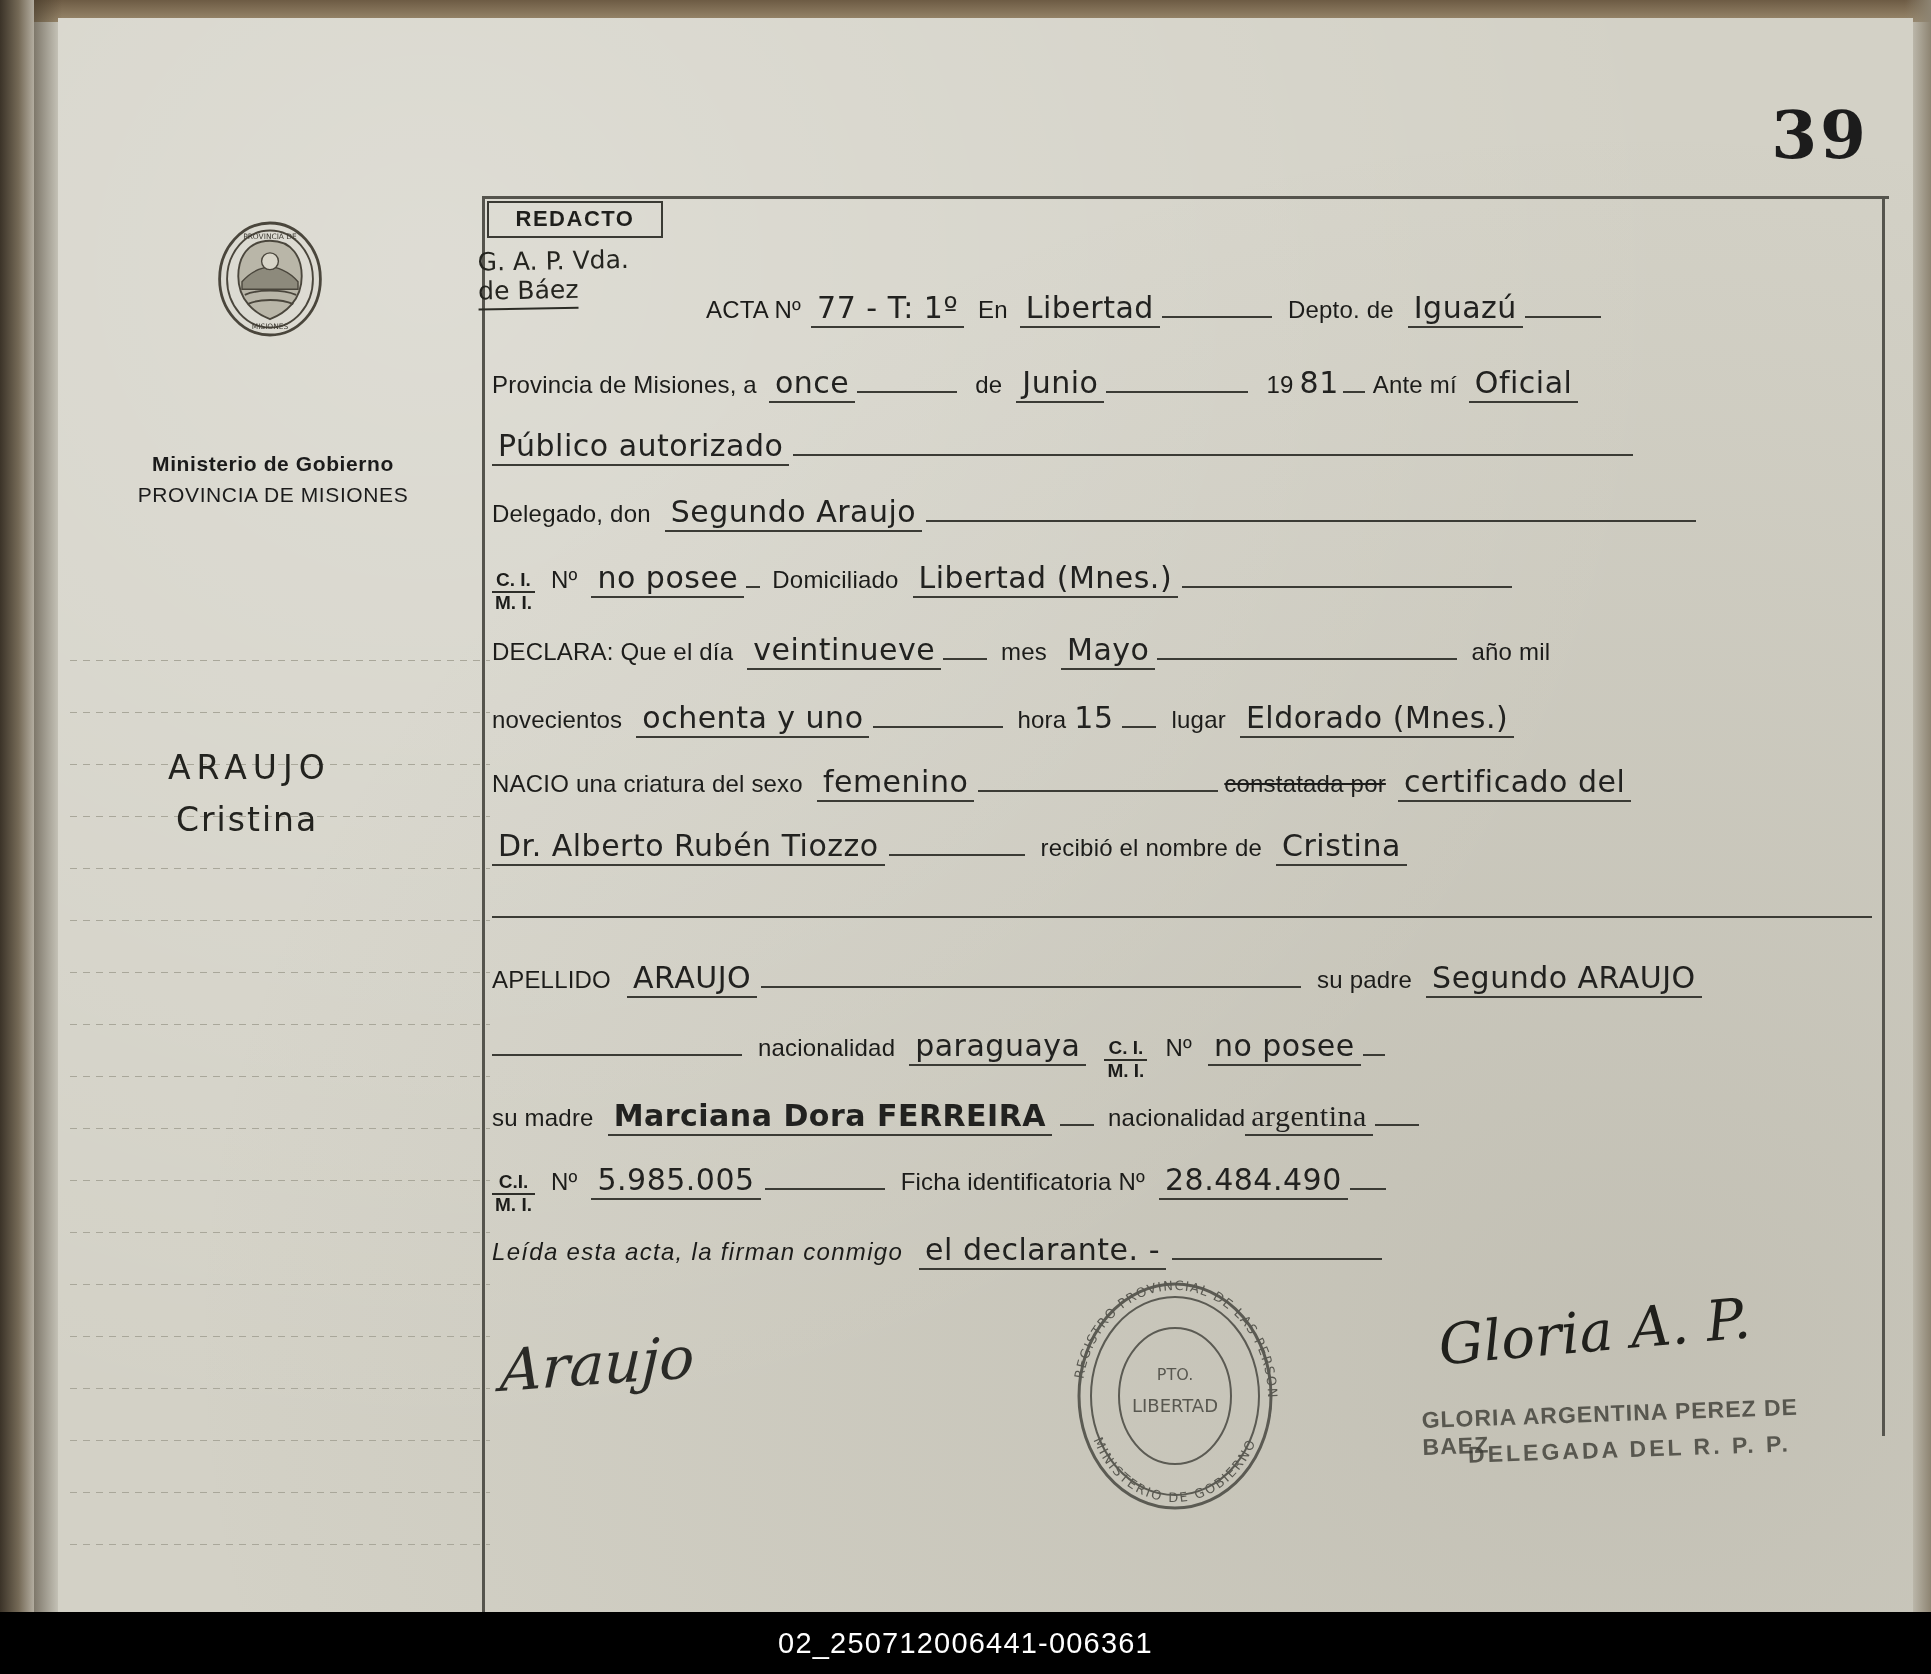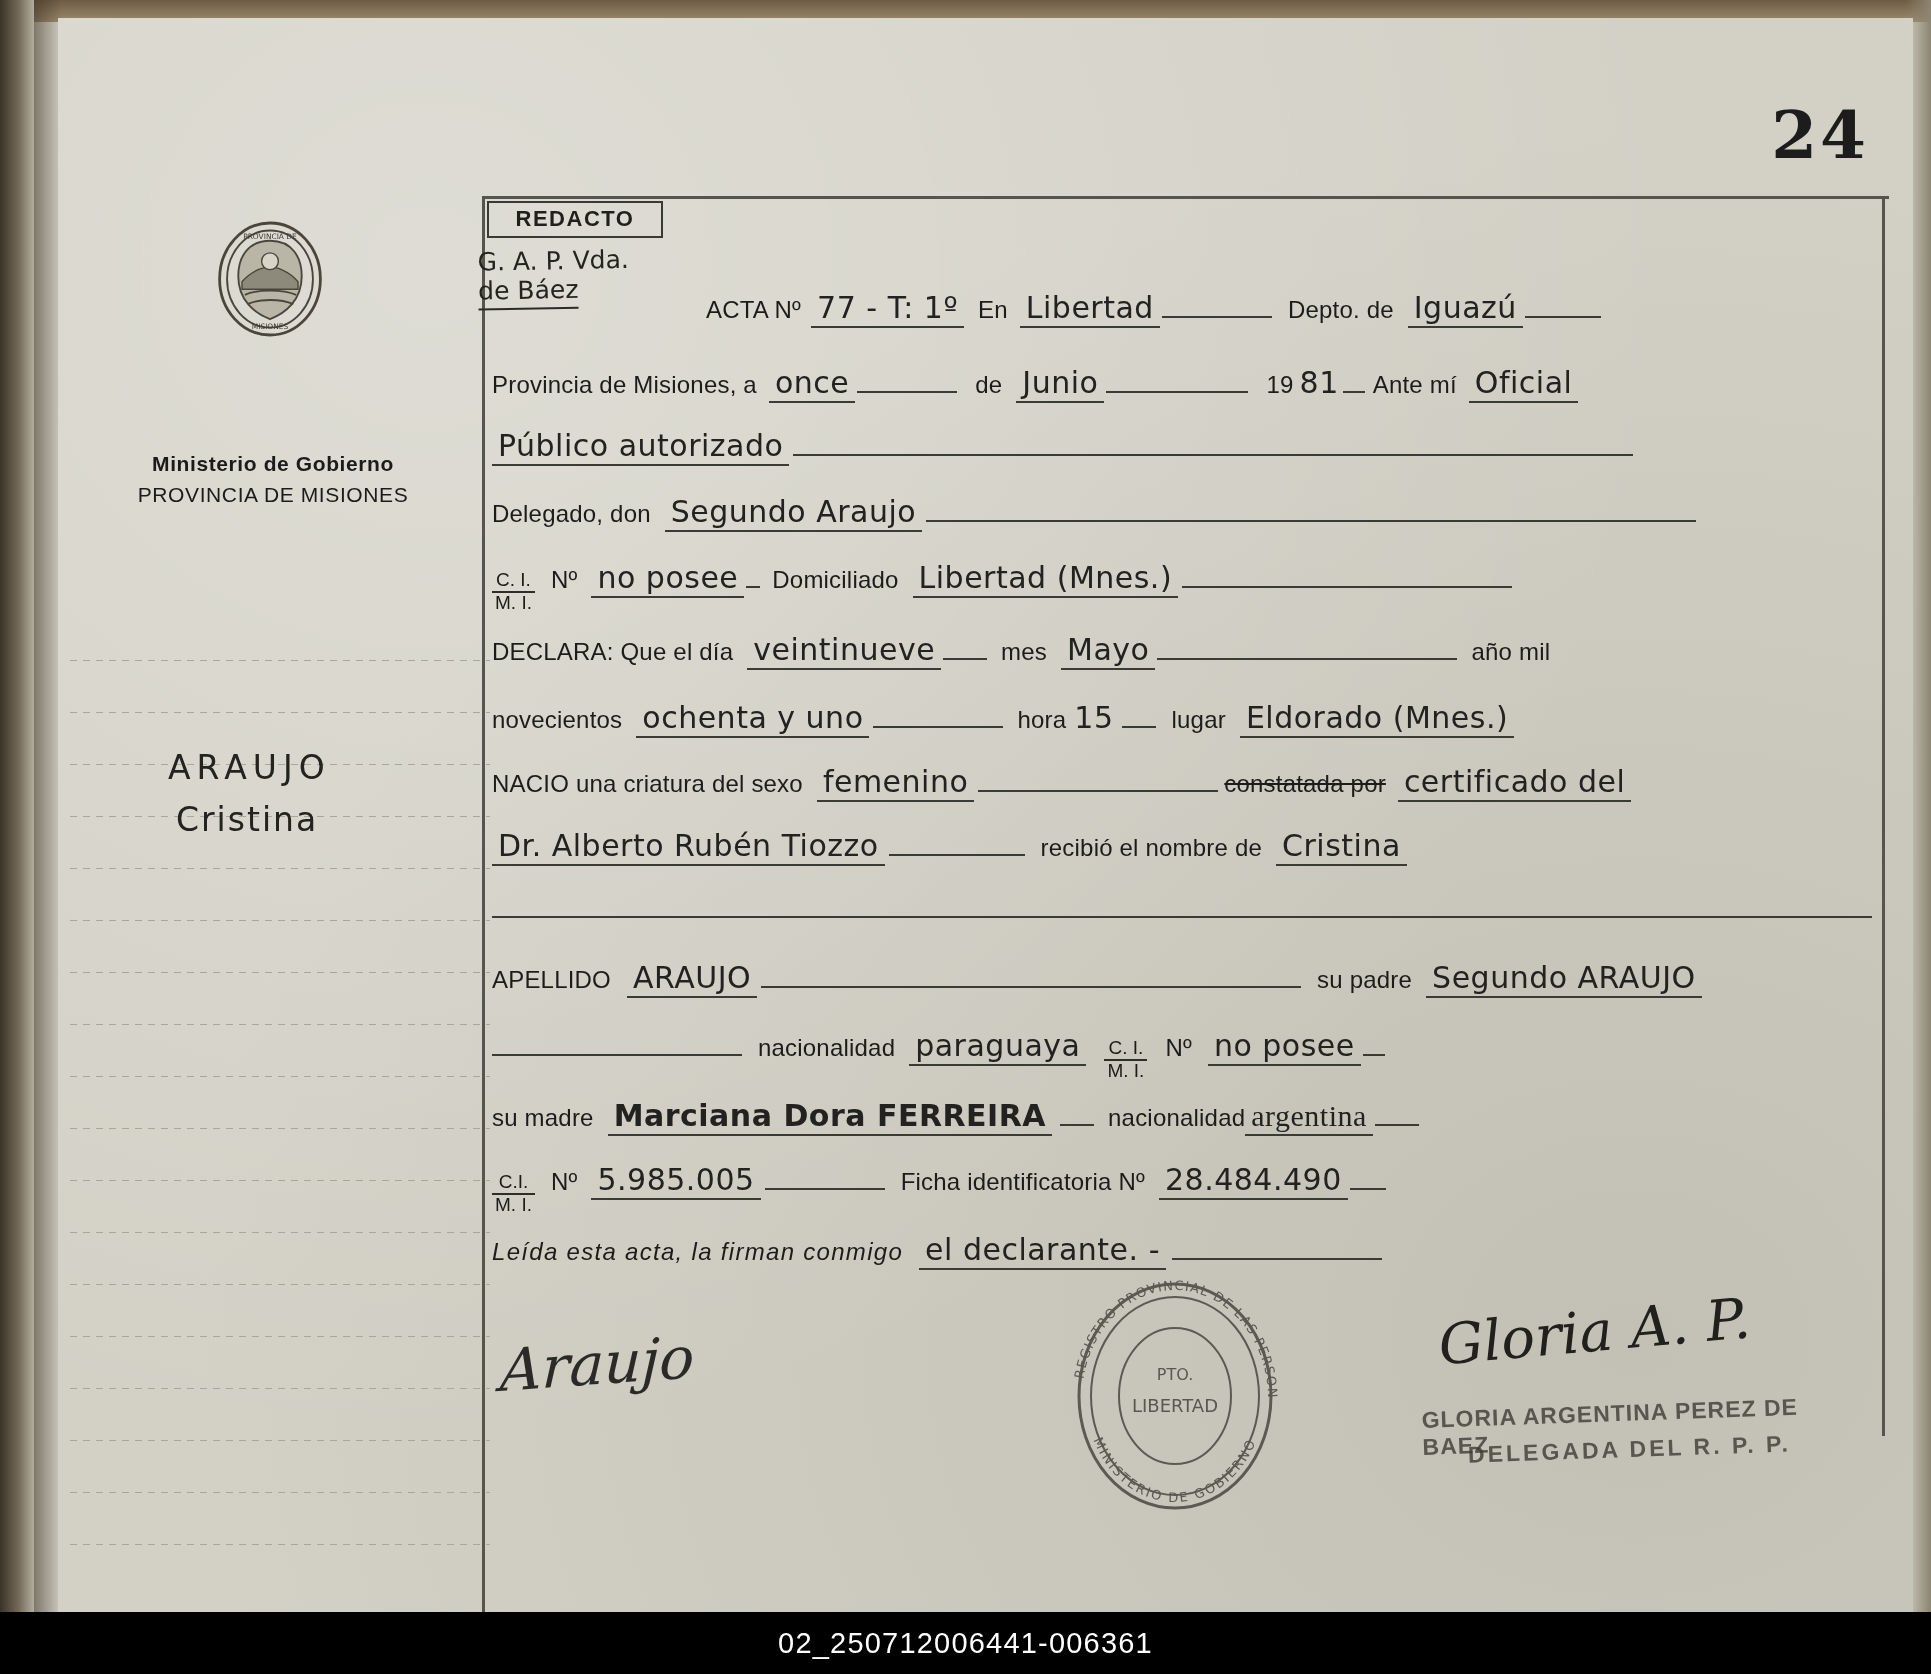--- a/index.html
+++ b/index.html
@@ -231,20 +231,21 @@
   }
   .frac {
     display: inline-block;
     text-align: center;
     font-size: 19px;
     line-height: 1.05;
     color: #1c1c1a;
     vertical-align: middle;
     position: relative;
     top: -2px;
+    font-weight: bold;
   }
   .frac .b { border-bottom: 2px solid #2e2e29; padding: 0 3px 1px 3px; display: block; }
   .frac .t { padding: 0 3px; display: block; }
   
   .round-stamp {
     position: absolute;
     top: 1262px;
     left: 1060px;
     width: 230px;
     height: 258px;
@@ -342,21 +343,21 @@
   <div class="ruled" style="top:1128px;"></div>
   <div class="ruled" style="top:1180px;"></div>
   <div class="ruled" style="top:1232px;"></div>
   <div class="ruled" style="top:1284px;"></div>
   <div class="ruled" style="top:1336px;"></div>
   <div class="ruled" style="top:1388px;"></div>
   <div class="ruled" style="top:1440px;"></div>
   <div class="ruled" style="top:1492px;"></div>
   <div class="ruled" style="top:1544px;"></div>
 
-  <div class="page-number">24</div>
+  <div class="page-number">39</div>
 
   <div class="crest-wrap">
     <svg class="crest" viewBox="0 0 120 126">
       <ellipse cx="60" cy="63" rx="54" ry="60" fill="none" stroke="#4a463c" stroke-width="3"></ellipse>
       <ellipse cx="60" cy="63" rx="46" ry="52" fill="none" stroke="#4a463c" stroke-width="2"></ellipse>
       <path d="M60 22 C 36 22 26 40 26 60 C 26 86 44 100 60 106 C 76 100 94 86 94 60 C 94 40 84 22 60 22 Z" fill="#b9b6a8" stroke="#4a463c" stroke-width="2"></path>
       <path d="M30 66 C 42 52 56 50 60 50 C 66 50 80 54 90 66 L 90 74 L 30 74 Z" fill="#8d8a7c" stroke="#4a463c" stroke-width="1.5"></path>
       <circle cx="60" cy="44" r="9" fill="#d8d5c8" stroke="#4a463c" stroke-width="1.5"></circle>
       <path d="M33 80 C 46 74 74 74 88 80" fill="none" stroke="#4a463c" stroke-width="2"></path>
       <path d="M36 90 C 48 84 72 84 85 90" fill="none" stroke="#4a463c" stroke-width="2"></path>

